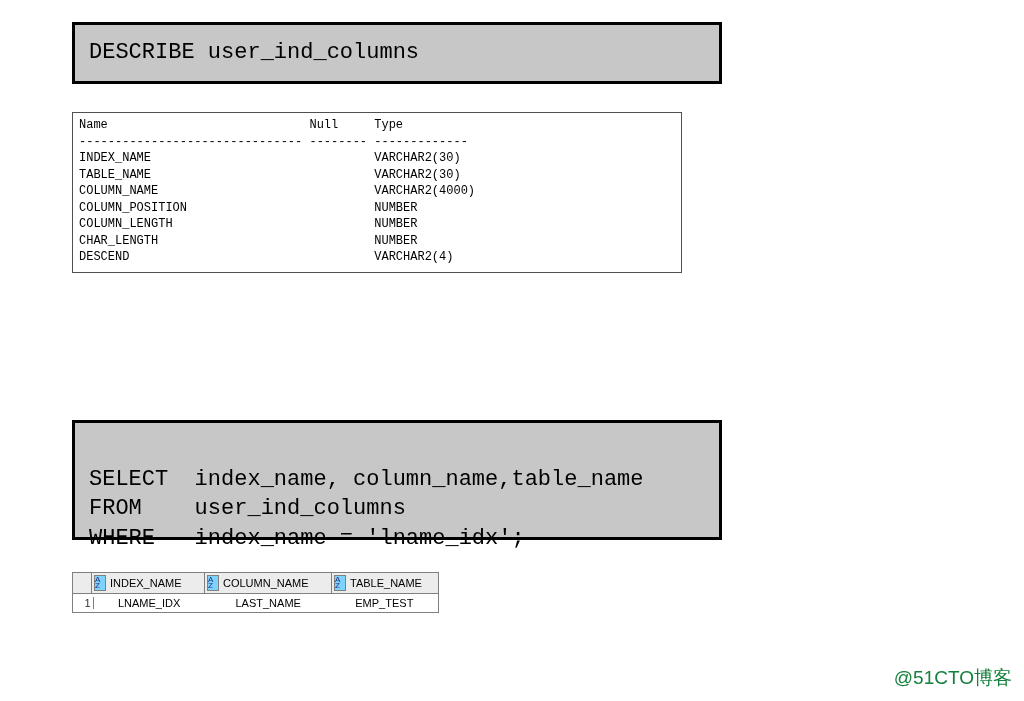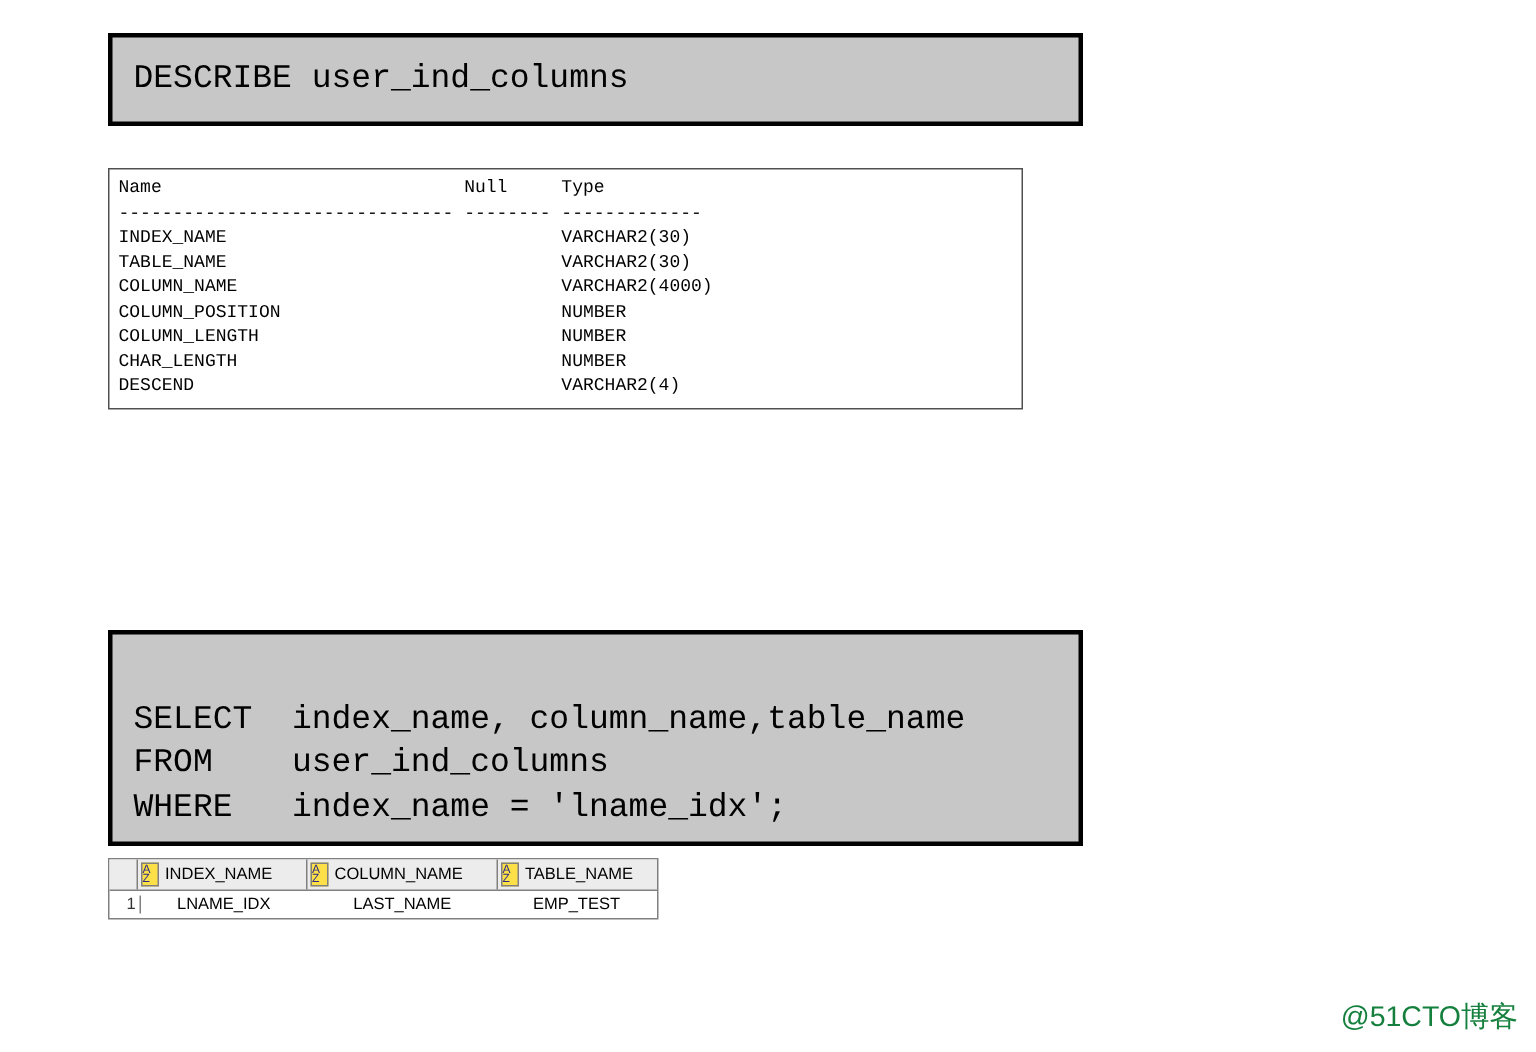--- a/index.html
+++ b/index.html
@@ -31,21 +31,21 @@
     box-sizing: border-box;
   }
   .code-box.describe {
     top: 22px;
     height: 62px;
     display: flex;
     align-items: center;
   }
   .code-box.select {
     top: 420px;
-    height: 144px;
+    height: 120px;
     padding-top: 12px;
   }
 
   
   .describe-output {
     position: absolute;
     left: 72px;
     top: 112px;
     width: 610px;
     border: 1px solid #505050;
@@ -92,21 +92,21 @@
     flex-direction: column;
     align-items: center;
     justify-content: center;
     width: 10px;
     height: 14px;
     margin-right: 4px;
     font-size: 8px;
     line-height: 6px;
     color: #2a2a88;
     border: 1px solid #808080;
-    background: #fde047;
+    background: #7dd3fc;
   }
   .result-grid .data-row {
     display: flex;
     height: 18px;
     align-items: center;
   }
   .result-grid .data-row .gutter {
     width: 18px;
     text-align: right;
     padding-right: 2px;

